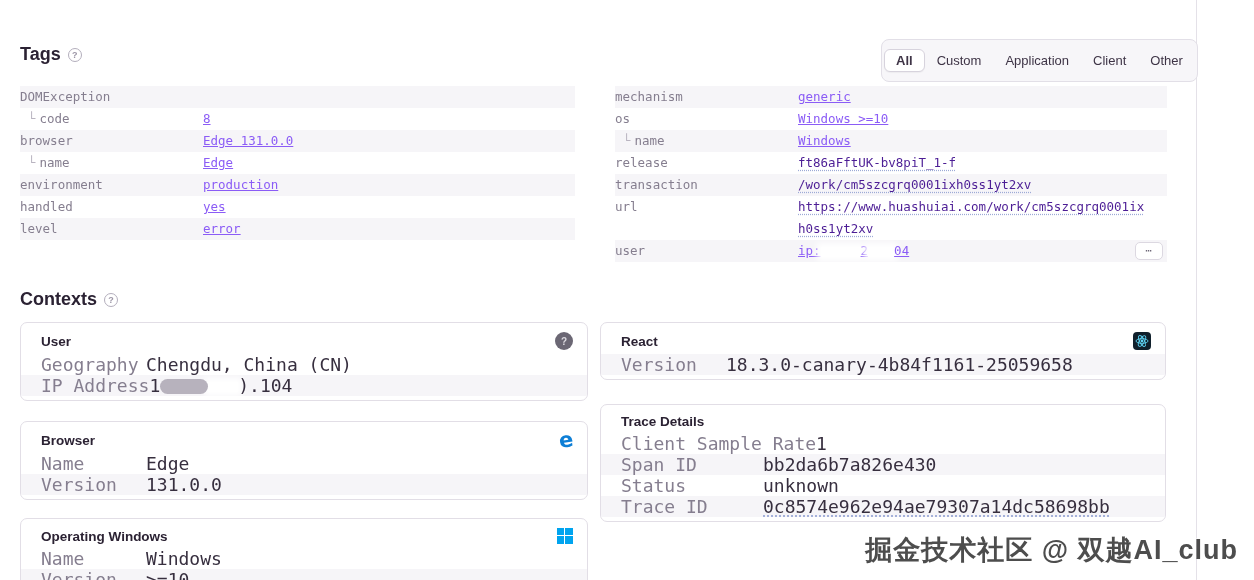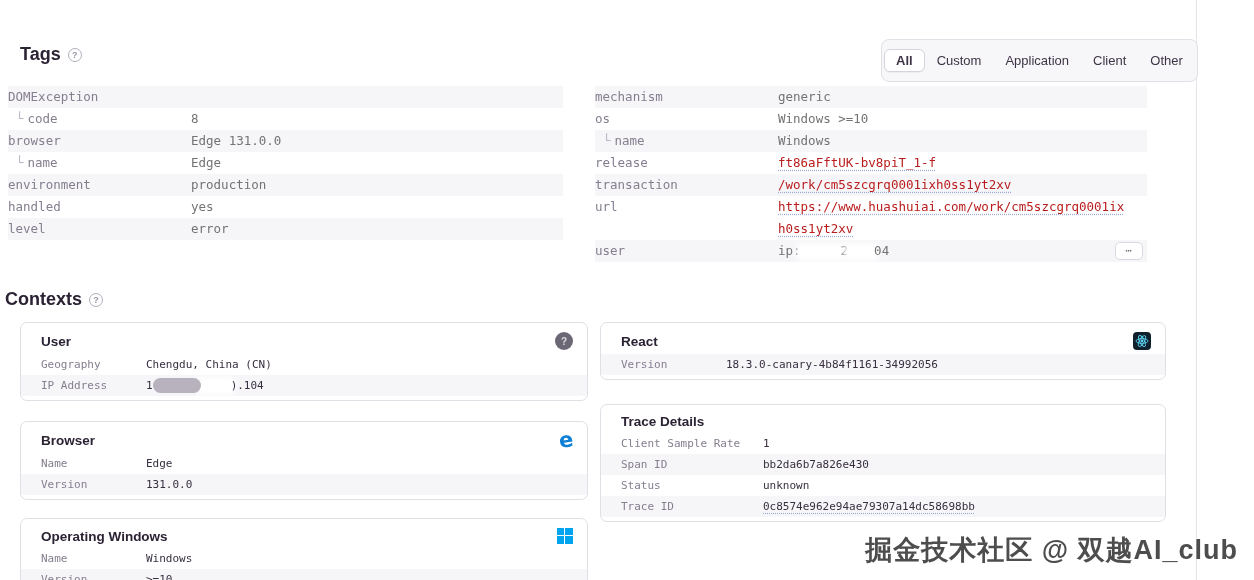--- a/index.html
+++ b/index.html
@@ -17,50 +17,50 @@
 
   
   .seg-control { position:absolute; top:39px; left:881px; display:flex; align-items:center;
     background:#f7f6f9; border:1px solid #e2dfe7; border-radius:8px; padding:2px; height:43px; }
   .seg-tab { font-size:13px; color:#3e3446; padding:3px 11px; border-radius:6px;
     border:1px solid transparent; cursor:pointer; white-space:nowrap; }
   .seg-tab.active { background:#fff; border-color:#d7d3dd; font-weight:bold;
     box-shadow:0 1px 1px rgba(0,0,0,.04); }
 
   
-  .tags-grid { position:absolute; top:86px; left:8px; width:1147px; display:grid;
-    grid-template-columns:555px 552px; column-gap:32px; align-items:start; }
+  .tags-grid { position:absolute; top:86px; left:20px; width:1147px; display:grid;
+    grid-template-columns:555px 552px; column-gap:40px; align-items:start; }
   .tag-table { display:flex; flex-direction:column; }
   .tag-row { display:flex; min-height:22px; line-height:22px; position:relative;
     font-family:"DejaVu Sans Mono", monospace; font-size:12.5px; }
   .tag-row.striped { background:#f6f5f8; }
   .tag-key { width:183px; flex:0 0 183px; color:#857e8f; white-space:nowrap; overflow:hidden; }
   .tree-branch { color:#b9b4c0; margin:0 4px 0 8px; }
-  .tag-value { color:#737373; word-break:break-all; max-width:350px; }
-  .link { color:#b91c1c; text-decoration:underline; text-decoration-style:dotted;
+  .tag-value { color:#8b5cf6; word-break:break-all; max-width:350px;text-decoration:underline; }
+  .link { color:#4c1d95; text-decoration:underline; text-decoration-style:dotted;
     text-decoration-color:#9daad6; text-underline-offset:3px; cursor:pointer; }
   .blur-gap { display:inline-block; height:10px; background:#fff;
     box-shadow:0 0 6px 4px #fff; vertical-align:middle; }
   .redact-pill { display:inline-block; height:15px; background:#b7b2bd; border-radius:8px;
     vertical-align:middle; position:relative; top:-1px; }
   .overflow-btn { position:absolute; right:4px; top:2px; height:18px; width:28px;
     border:1px solid #dcd8e1; border-radius:5px; background:#fff; color:#6e6878;
     font-size:11px; line-height:15px; text-align:center; cursor:pointer; letter-spacing:1px; }
 
   
   .contexts-grid { position:absolute; top:322px; left:20px; width:1146px; display:grid;
     grid-template-columns:568px 566px; column-gap:12px; align-items:start; }
   .ctx-col { display:flex; flex-direction:column; }
   .card { border:1px solid #e2dee6; border-radius:7px; background:#fff;
     padding:6px 0 4px 0; overflow:hidden; }
   .card-head { display:flex; align-items:center; justify-content:space-between;
     padding:3px 14px 4px 20px; }
   .card-title { font-size:13.5px; font-weight:bold; color:#2b2233; }
   .card-row { display:flex; min-height:21px; line-height:21px; padding-left:20px;
-    font-family:"DejaVu Sans Mono", monospace; font-size:11px; position:relative; }
+    font-family:"DejaVu Sans Mono", monospace; font-size:18px; position:relative; }
   .card-row.striped { background:#f6f5f8; }
   .card-label { color:#857e8f; flex:0 0 105px; white-space:nowrap; }
   .card.wide-label .card-label { flex:0 0 142px; }
   .card-value { color:#372f3f; word-break:break-all; padding-right:14px; }
   .mb20 { margin-bottom:20px; } .mb18 { margin-bottom:18px; } .mb24 { margin-bottom:24px; }
 
   
   .avatar-unknown { width:18px; height:18px; border-radius:50%; background:#6b6774;
     color:#dcdae0; font-size:10px; font-weight:bold; display:flex; align-items:center;
     justify-content:center; font-family:"Liberation Sans",sans-serif; }
@@ -150,21 +150,21 @@
           <span class="tag-value link">https://www.huashuiai.com/work/cm5szcgrq0001ixh0ss1yt2xv</span>
         </div>
         <div class="tag-row striped">
           <span class="tag-key">user</span>
           <span class="tag-value"><span>ip:</span><span class="blur-gap" style="width: 40px;"></span><span>2</span><span class="blur-gap" style="width: 26px;"></span><span>04</span></span>
           <span class="overflow-btn">⋯</span>
         </div>
       </div>
   </div>
 
-  <div class="section-header" style="top:289px; left:5px;">
+  <div class="section-header" style="top:289px; left:20px;">
     <span class="section-title">Contexts</span>
     <span class="help-icon">?</span>
   </div>
 
   <div class="contexts-grid">
     <div class="ctx-col">
 
       <div class="card mb20">
         <div class="card-head">
           <span class="card-title">User</span>
@@ -235,21 +235,21 @@
                 <ellipse cx="9" cy="9" rx="6" ry="2.4" transform="rotate(60 9 9)"></ellipse>
                 <ellipse cx="9" cy="9" rx="6" ry="2.4" transform="rotate(120 9 9)"></ellipse>
               </g>
               <circle cx="9" cy="9" r="1.4" fill="#5ed3f3"></circle>
             </svg>
           </span>
         </div>
         <div class="card-rows" id="rows-react">
             <div class="card-row striped">
               <span class="card-label">Version</span>
-              <span class="card-value">18.3.0-canary-4b84f1161-34992056</span>
+              <span class="card-value">18.3.0-canary-4b84f1161-25059658</span>
             </div>
           </div>
       </div>
 
       <div class="card wide-label">
         <div class="card-head">
           <span class="card-title">Trace Details</span>
         </div>
         <div class="card-rows" id="rows-trace">
             <div class="card-row">

